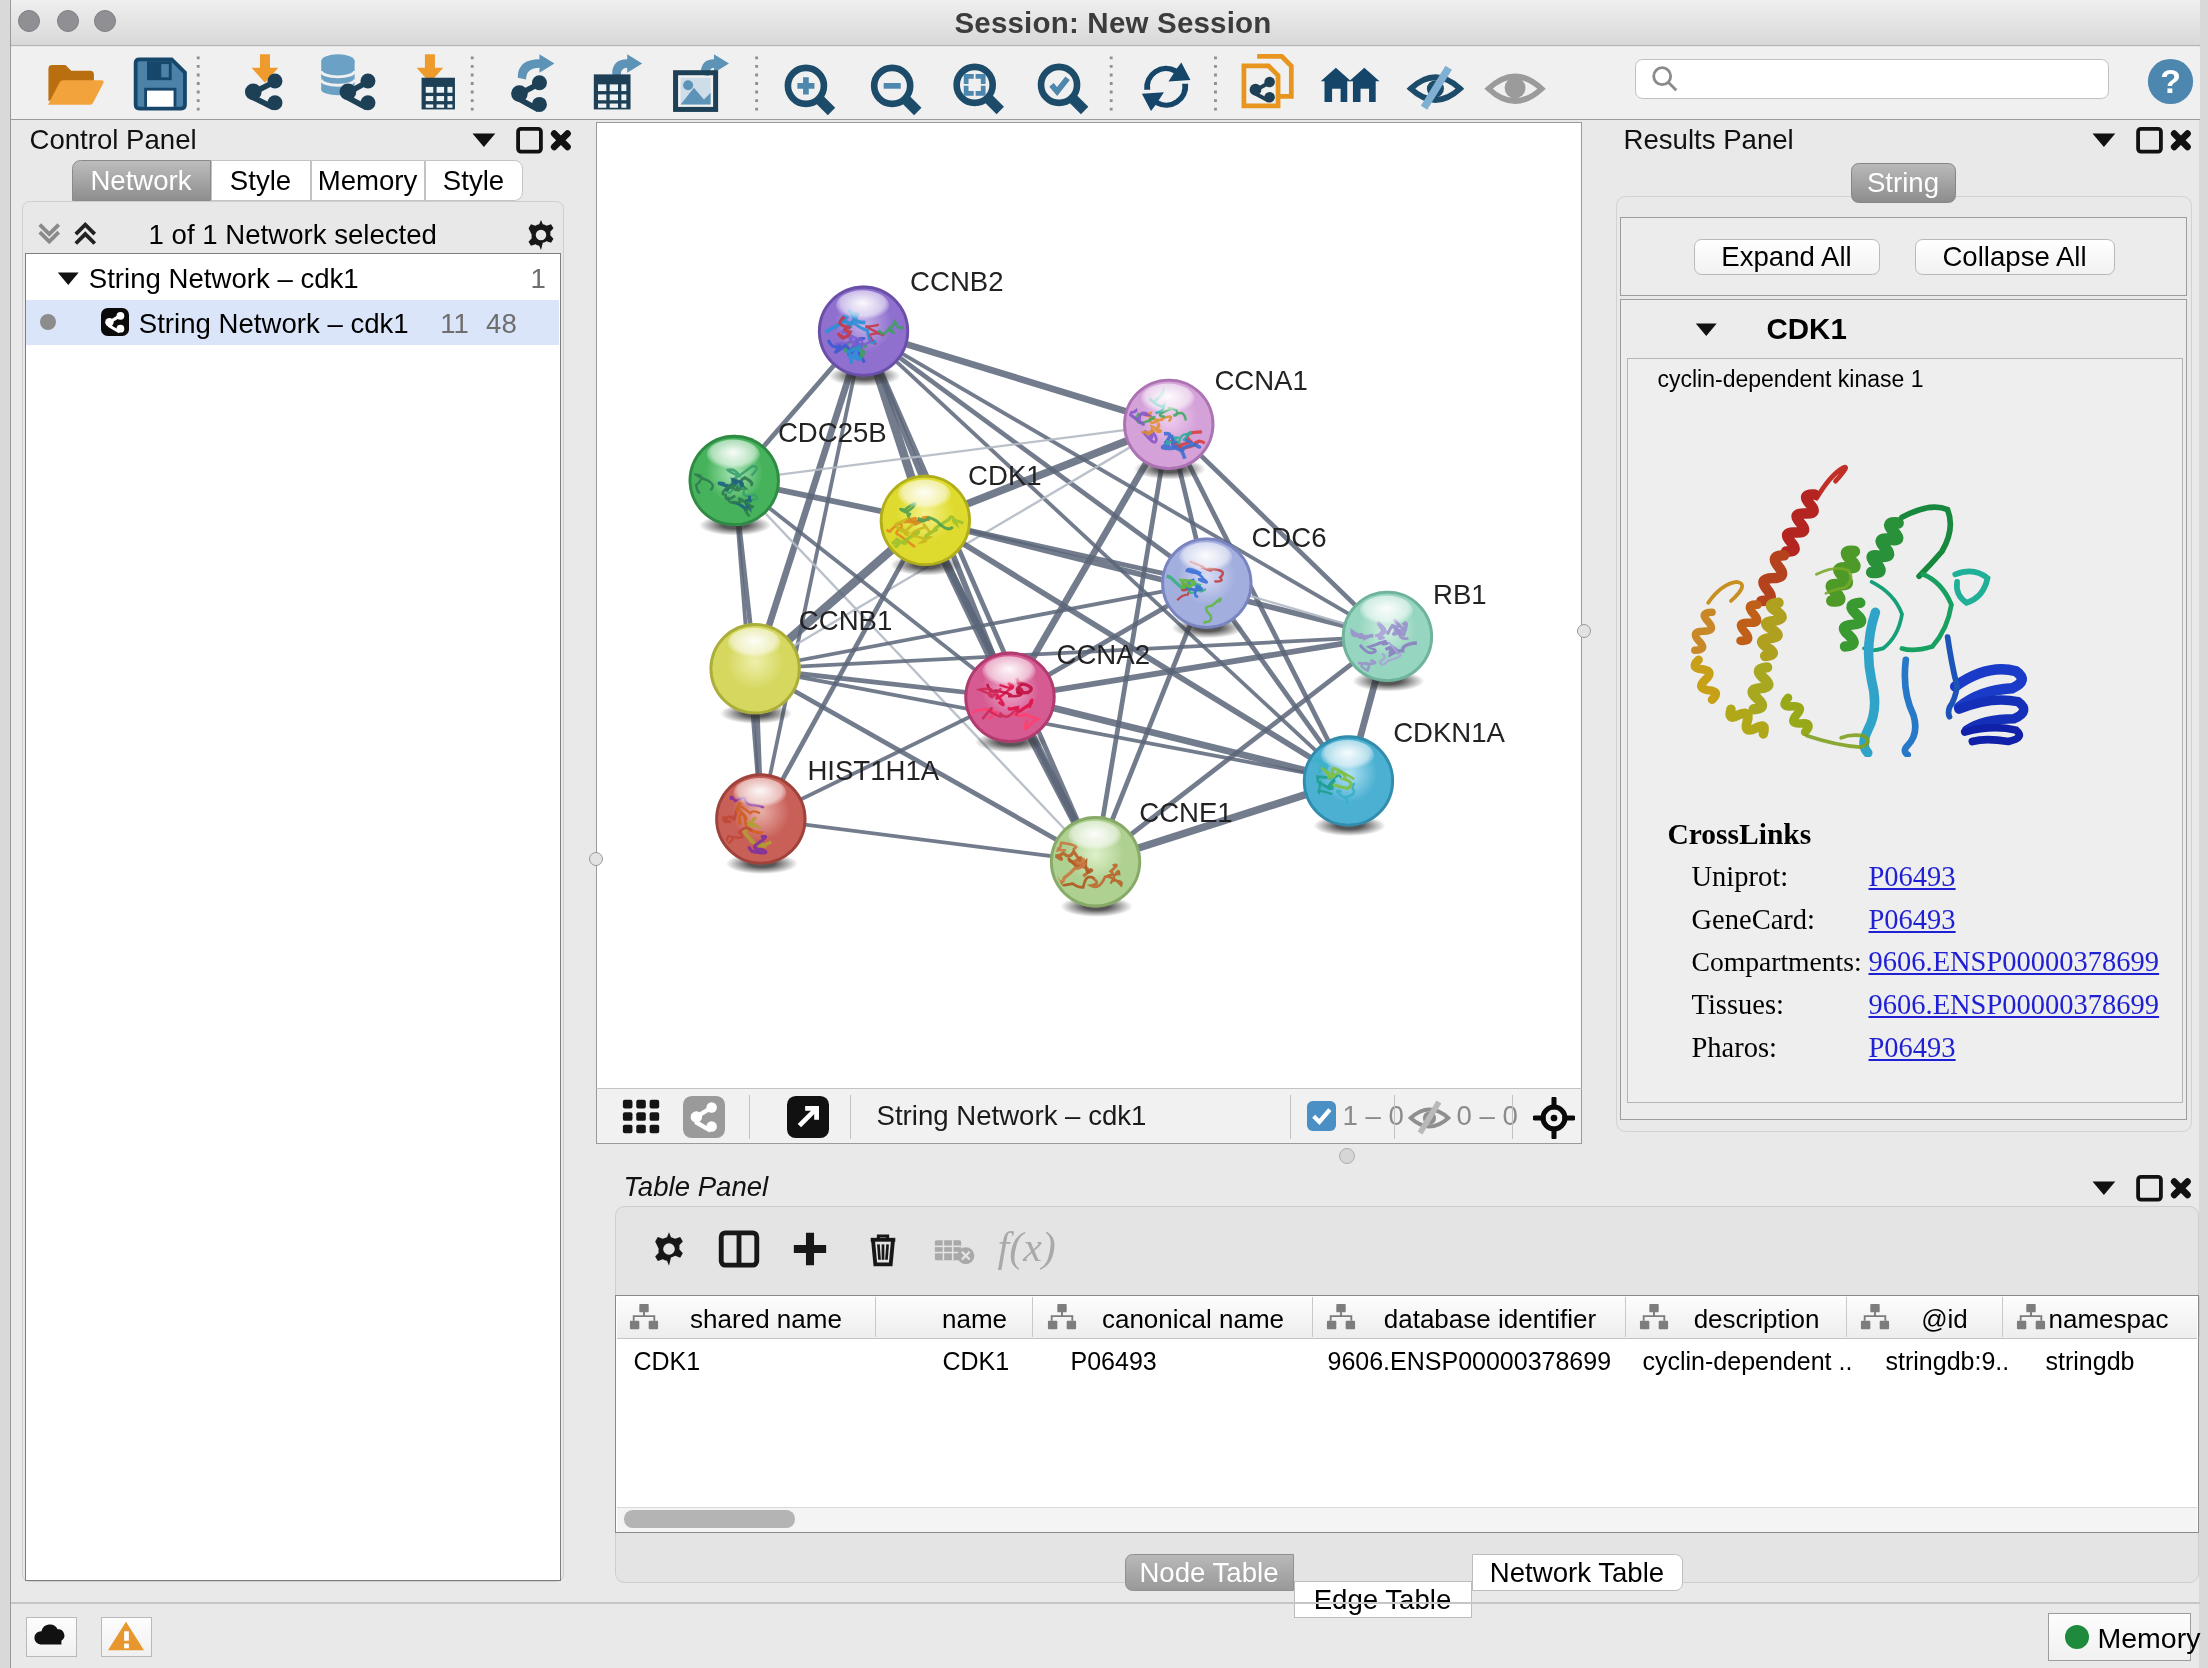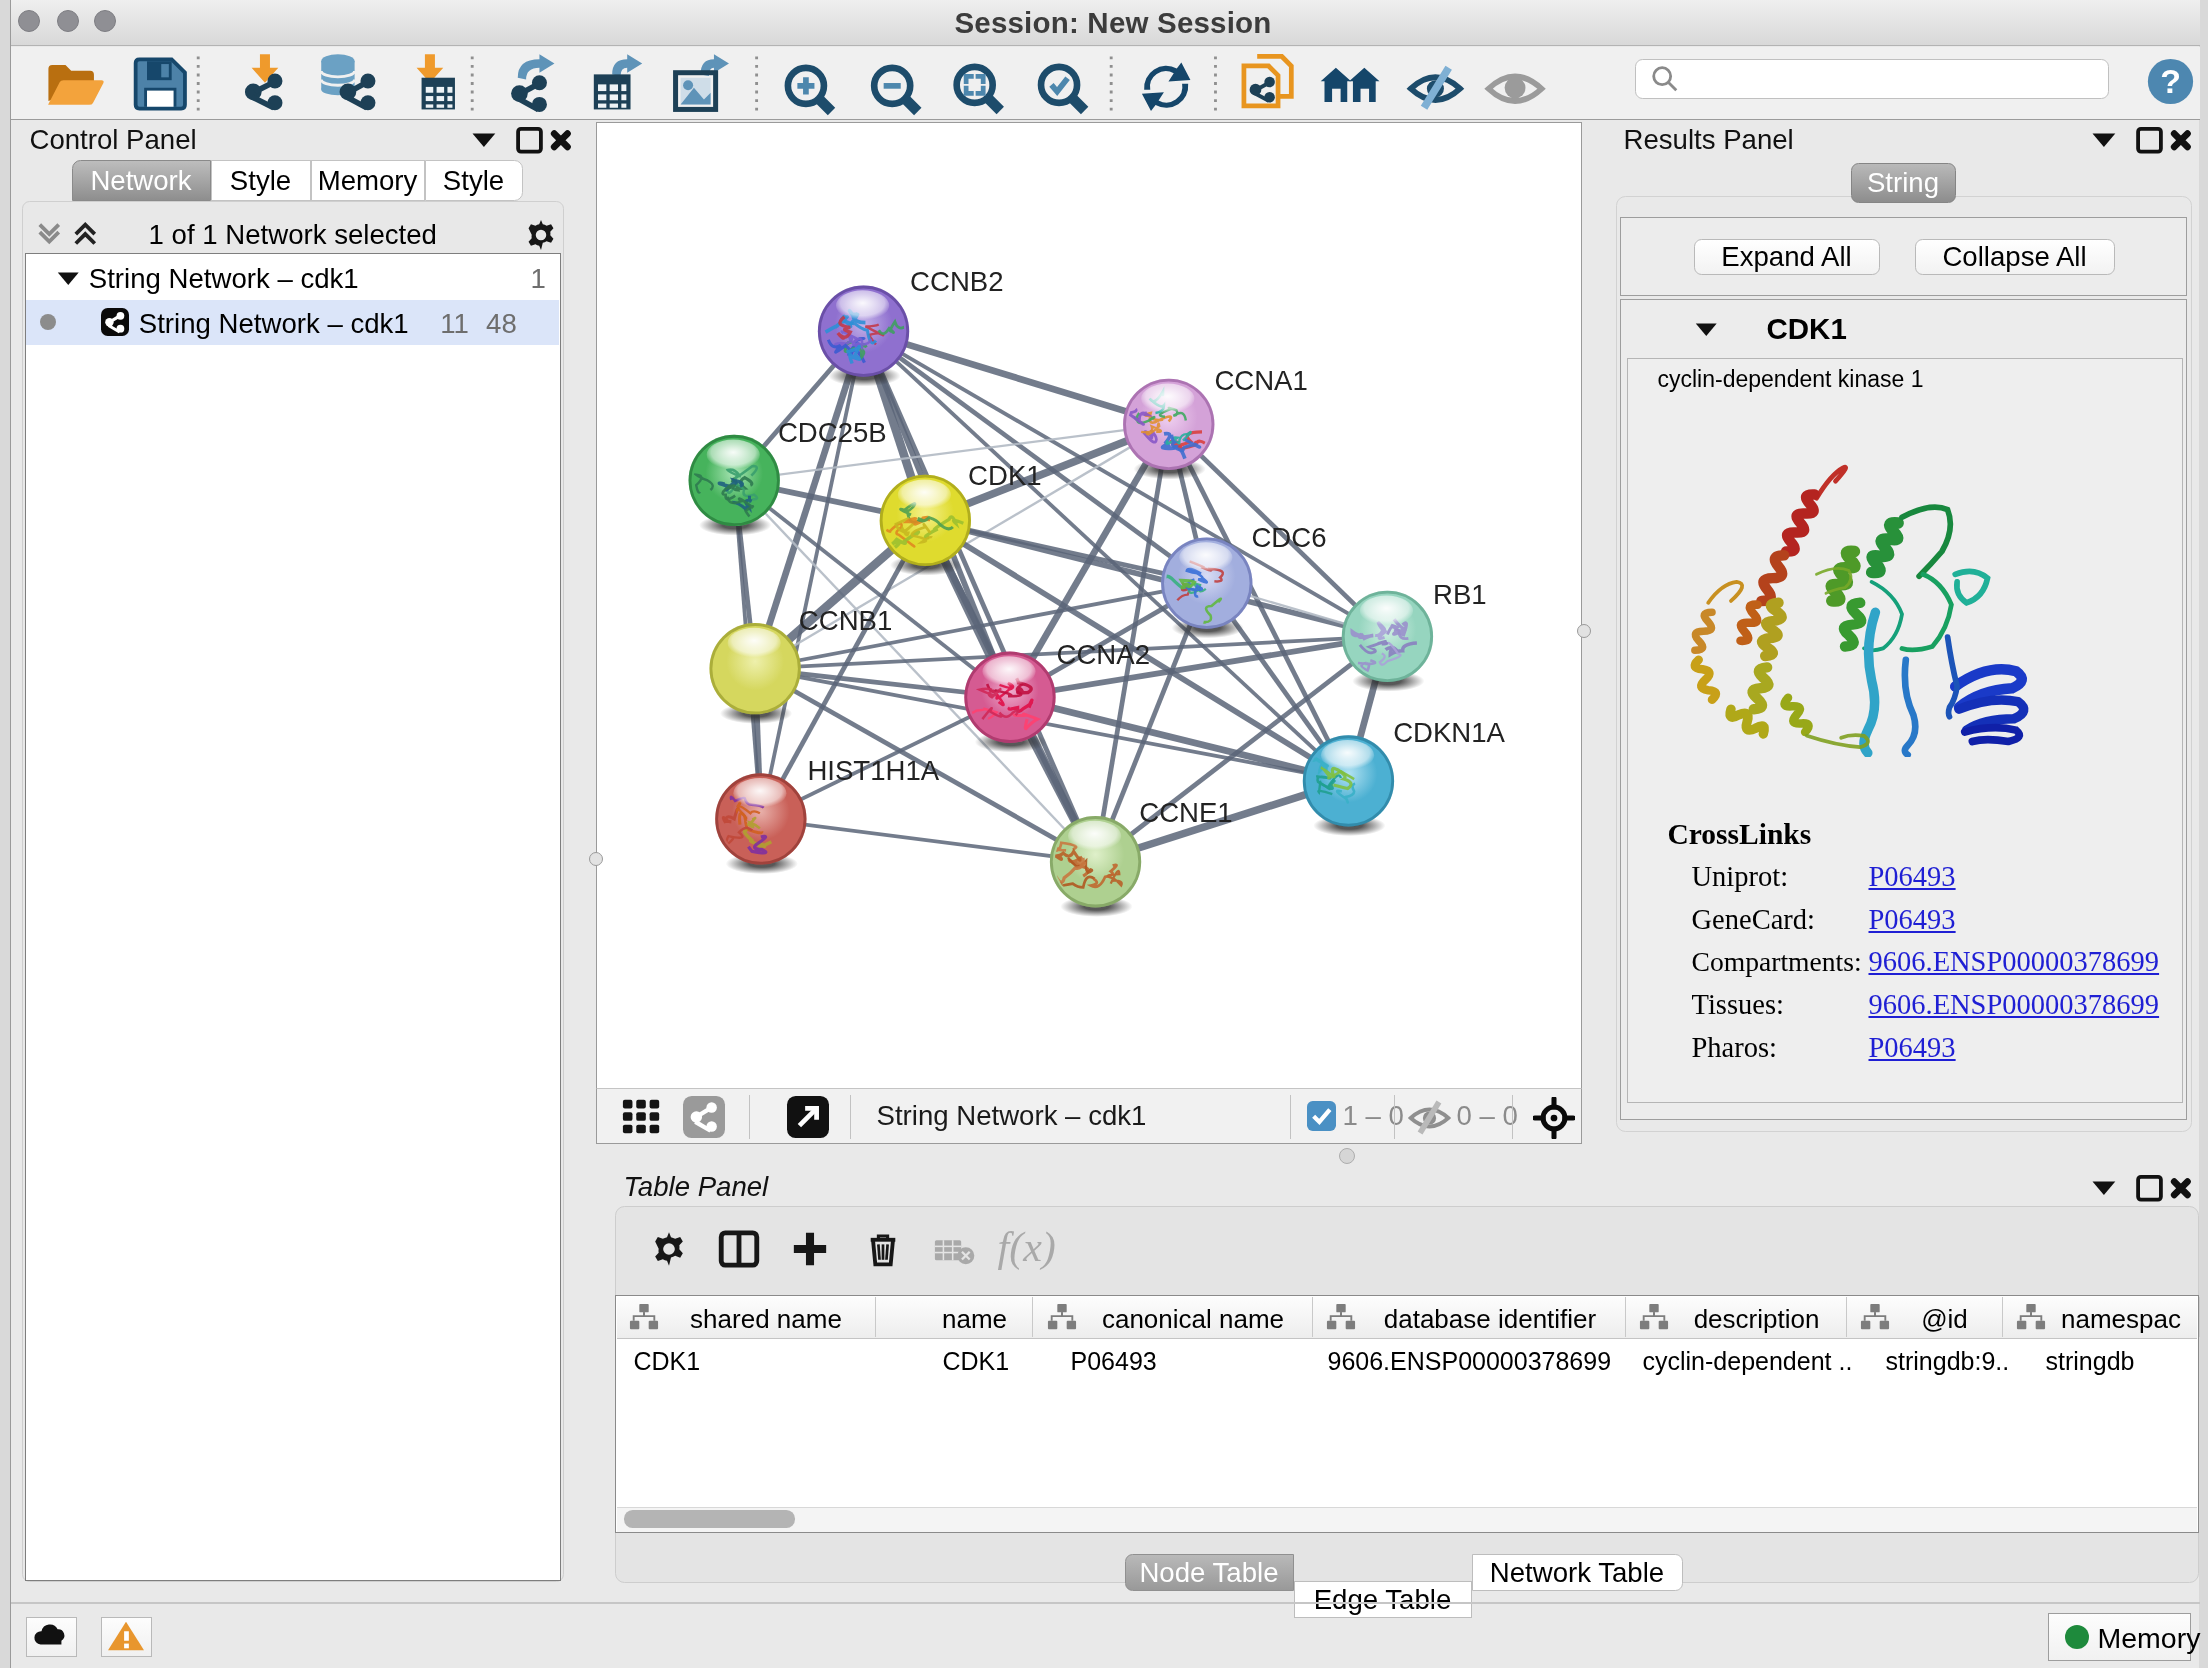--- a/index.html
+++ b/index.html
@@ -819,21 +819,21 @@
       <div class="abs" style="left:1991px;top:1297px;width:0;height:40px;border-left:1px solid #c9c9c9;"></div>
       <svg class="abs" width="32" height="30" viewBox="0 0 34 32" style="left:2004px;top:1302px;">
         <g fill="#7d7d7d">
           <rect x="12" y="2" width="10" height="9" rx="1"></rect>
           <rect x="2" y="20" width="10" height="9" rx="1"></rect>
           <rect x="22" y="20" width="10" height="9" rx="1"></rect>
           <path d="M16 11 h2 v5 h-11 v4 h-2 v-6 h11 z"></path>
           <path d="M18 11 h-2 v5 h11 v4 h2 v-6 h-11 z"></path>
         </g>
       </svg>
-      <div class="abs th" style="left:2038px;top:1304px;width:145px;text-align:center;">namespac</div>
+      <div class="abs th" style="left:2038px;top:1304px;width:145px;">namespac</div>
       <div class="abs" style="left:2188px;top:1297px;width:0;height:40px;border-left:1px solid #c9c9c9;"></div>
     <div class="abs" style="left:623px;top:1347px;width:228px;overflow:hidden;white-space:nowrap;font-size:25px;color:#000;">CDK1</div>
       <div class="abs" style="left:932px;top:1347px;width:114px;overflow:hidden;white-space:nowrap;font-size:25px;color:#000;">CDK1</div>
       <div class="abs" style="left:1060px;top:1347px;width:228px;overflow:hidden;white-space:nowrap;font-size:25px;color:#000;">P06493</div>
       <div class="abs" style="left:1317px;top:1347px;width:297px;overflow:hidden;white-space:nowrap;font-size:25px;color:#000;">9606.ENSP00000378699</div>
       <div class="abs" style="left:1632px;top:1347px;width:209px;overflow:hidden;white-space:nowrap;font-size:25px;color:#000;">cyclin-dependent ...</div>
       <div class="abs" style="left:1875px;top:1347px;width:124px;overflow:hidden;white-space:nowrap;font-size:25px;color:#000;">stringdb:9...</div>
       <div class="abs" style="left:2035px;top:1347px;width:143px;overflow:hidden;white-space:nowrap;font-size:25px;color:#000;">stringdb</div>
     <div class="abs" style="left:606px;top:1507px;width:1580px;height:25px;background:#f4f4f4;border-top:1px solid #d8d8d8;"></div>
     <div class="abs" style="left:613px;top:1510px;width:171px;height:18px;background:#b4b4b4;border-radius:8.6px;"></div>

